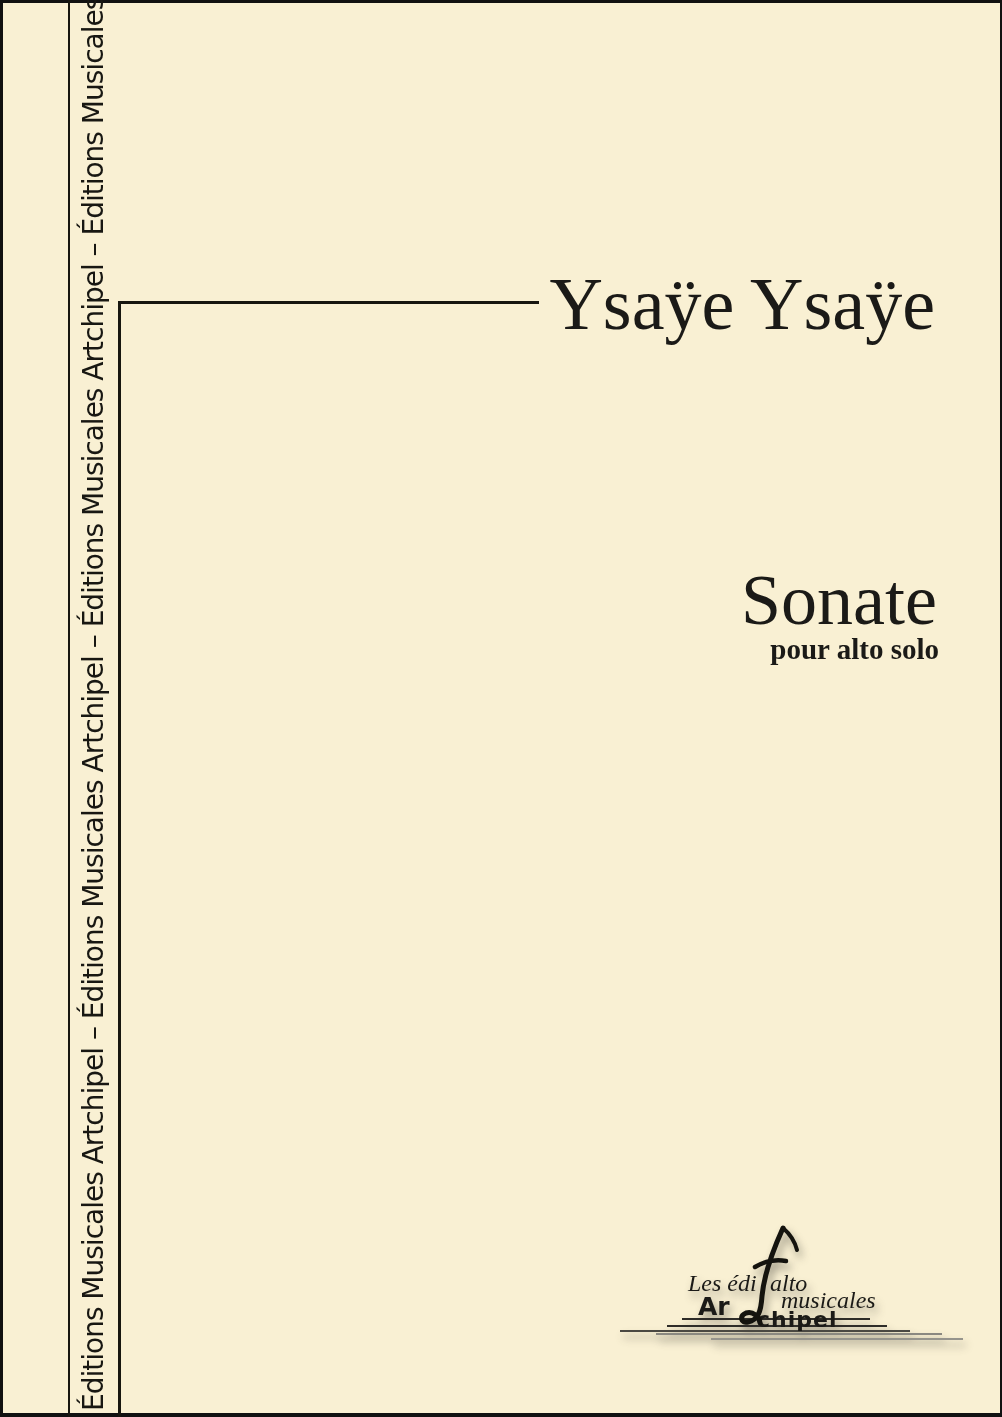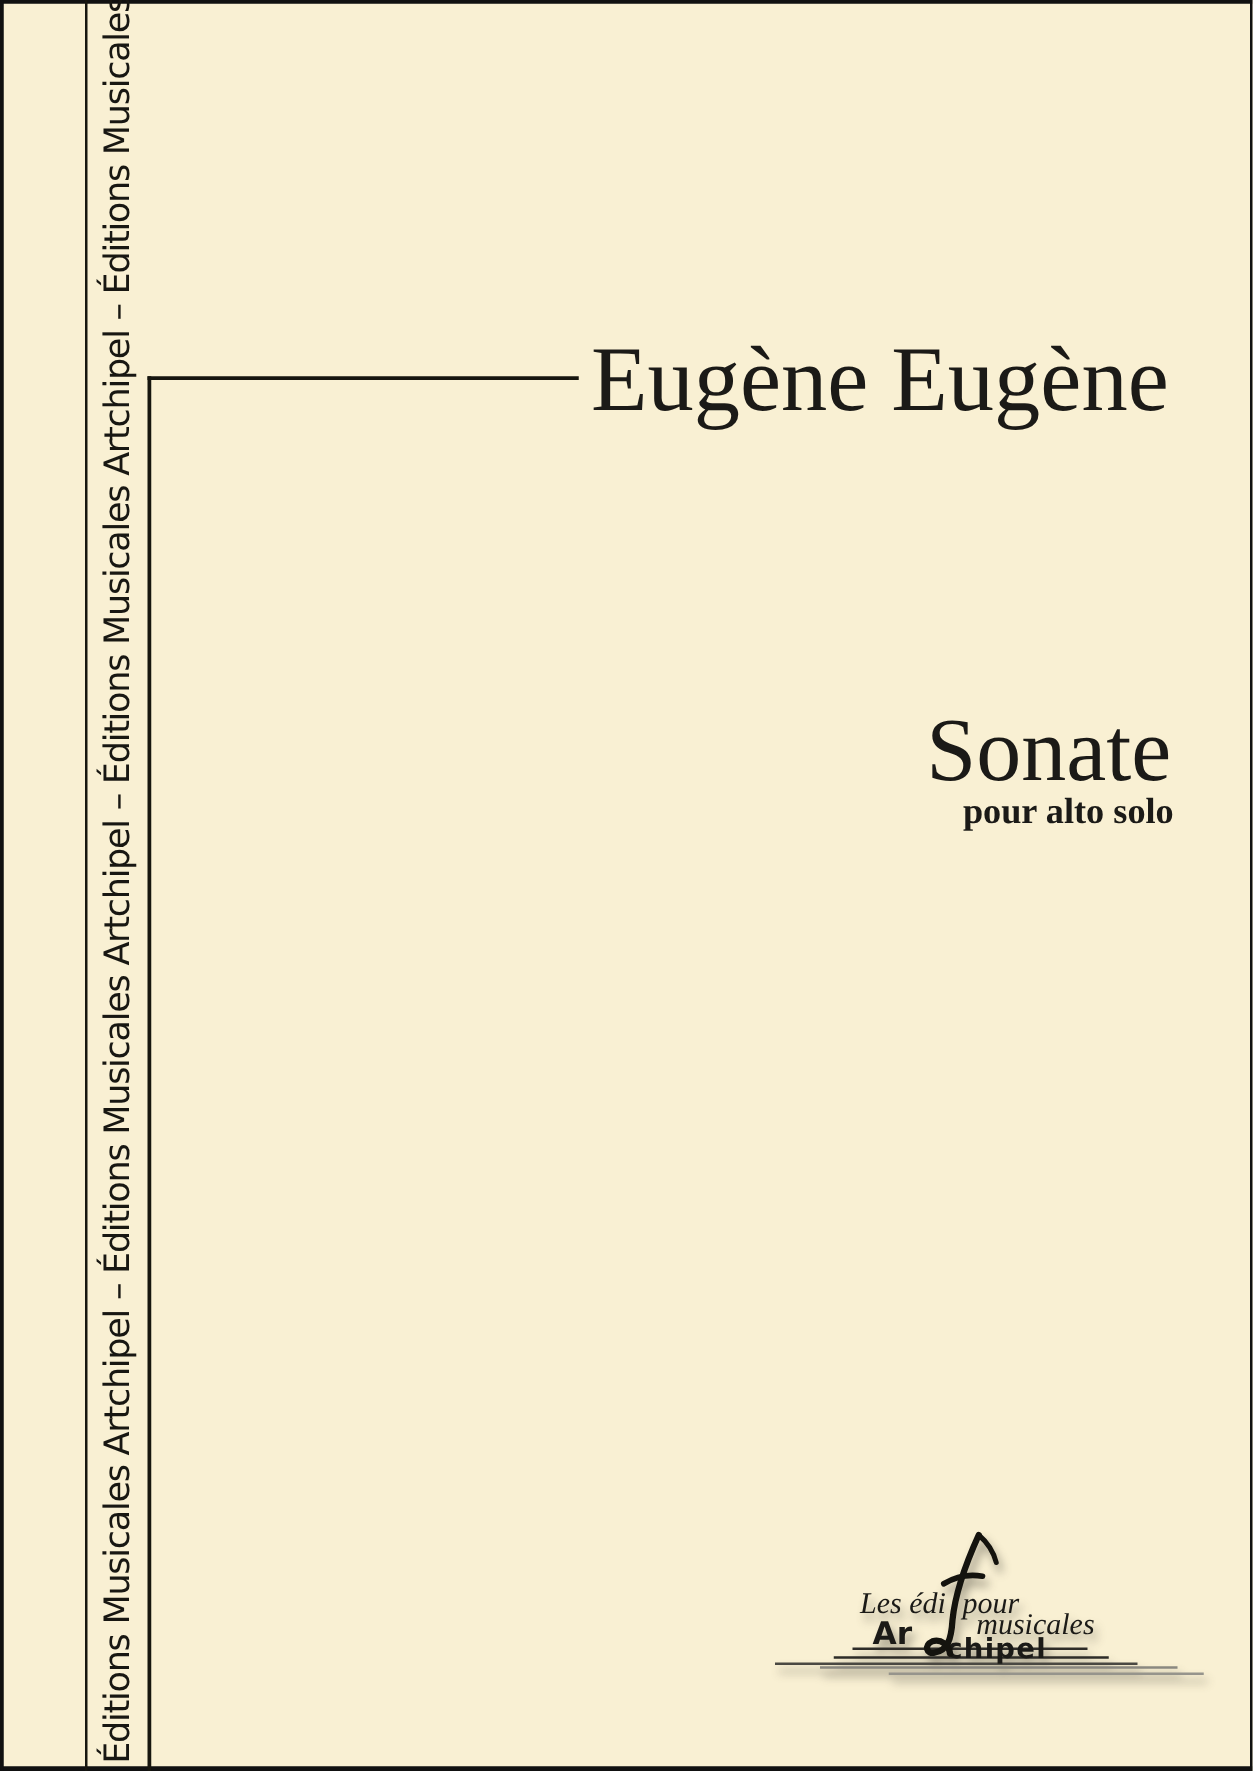--- a/index.html
+++ b/index.html
@@ -87,35 +87,35 @@
 
   <div class="vline-a"></div>
 
   <div class="sidebar-strip">
     <div class="sidebar-rotated">Éditions Musicales Artchipel – Éditions Musicales Artchipel – Éditions Musicales Artchipel – Éditions Musicales Artchipel – Éditions</div>
   </div>
 
   <div class="vline-b"></div>
   <div class="hline"></div>
 
-  <h1 class="composer">Eugène Eugène</h1>
+  <h1 class="composer">Ysaÿe Ysaÿe</h1>
 
   <h2 class="work-title">Sonate</h2>
 
   <p class="work-subtitle">pour alto solo</p>
 
   <div class="logo">
     <div class="staff staff-1"></div>
     <div class="staff staff-2"></div>
     <div class="staff staff-3"></div>
     <div class="staff staff-4"></div>
     <div class="staff staff-5"></div>
 
     <span class="ed ed-1">Les édi</span>
-    <span class="ed ed-2">pour</span>
+    <span class="ed ed-2">alto</span>
     <span class="ed ed-3">musicales</span>
 
     <span class="hand hand-ar">Ar</span>
     <span class="hand hand-chipel">chipel</span>
 
     <svg width="360" height="140" viewBox="0 0 360 140">
 
       <path d="M165,12 C155,34 146,60 144,80 C143,96 140,104 130,106 C123,108 121,100 128,97 C135,95 141,100 142,107" fill="none" stroke="#14130e" stroke-width="5" stroke-linecap="round"></path>
       <path d="M165,12 C172,18 177,26 179,34" fill="none" stroke="#14130e" stroke-width="4" stroke-linecap="round"></path>
       <path d="M137,51 C147,45 157,43 168,45" fill="none" stroke="#14130e" stroke-width="4.5" stroke-linecap="round"></path>

